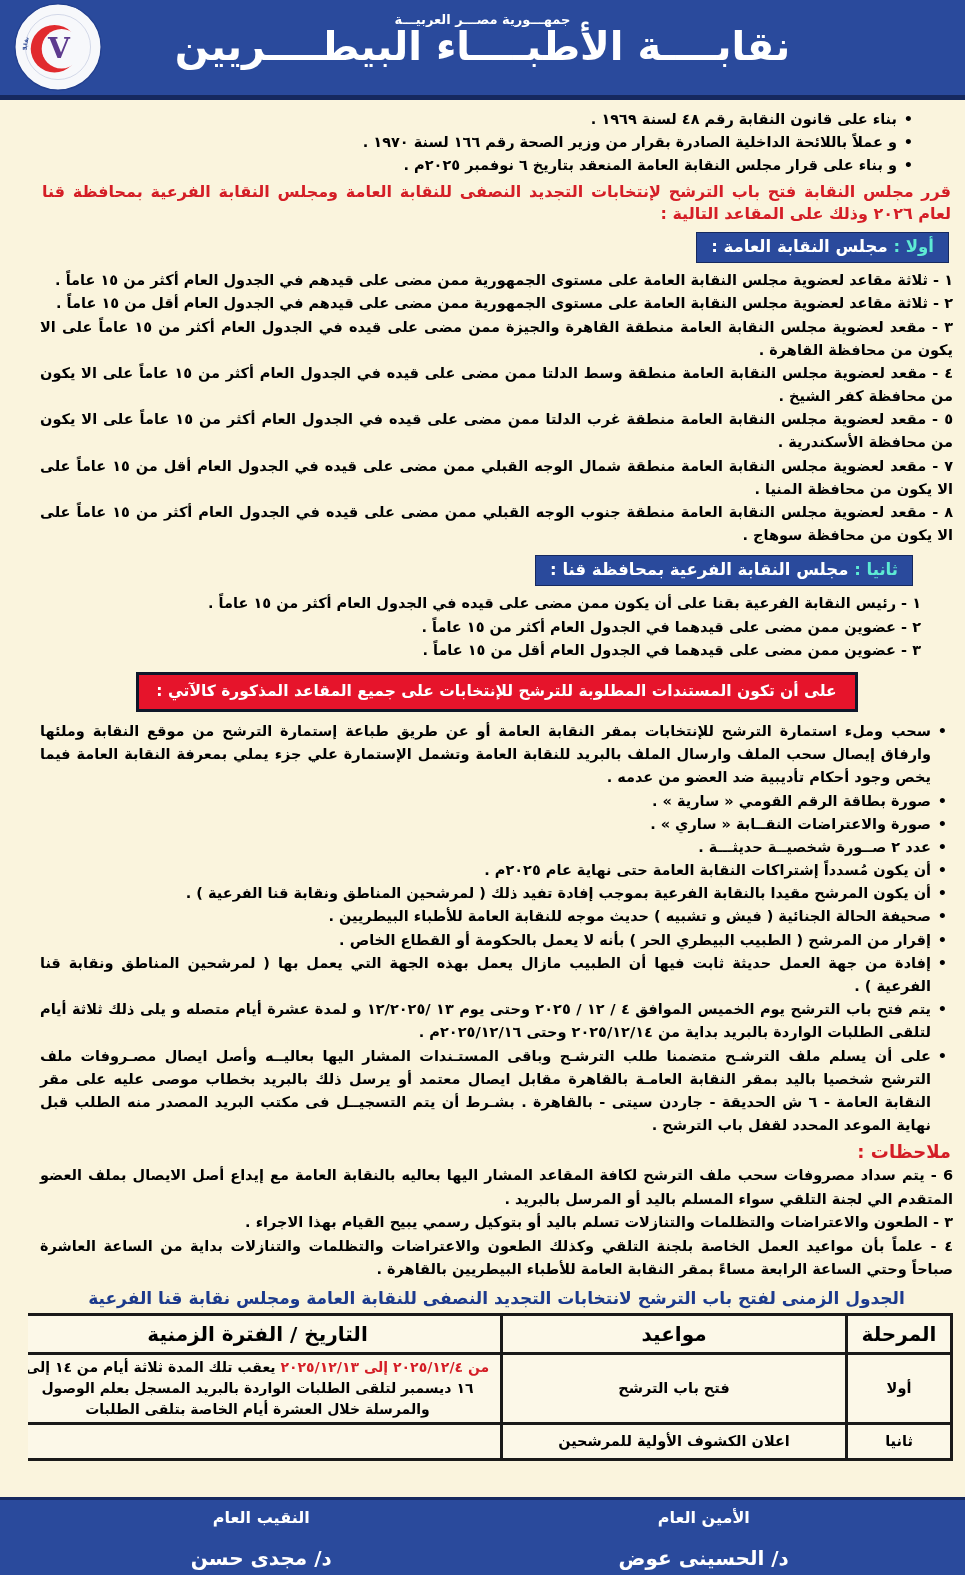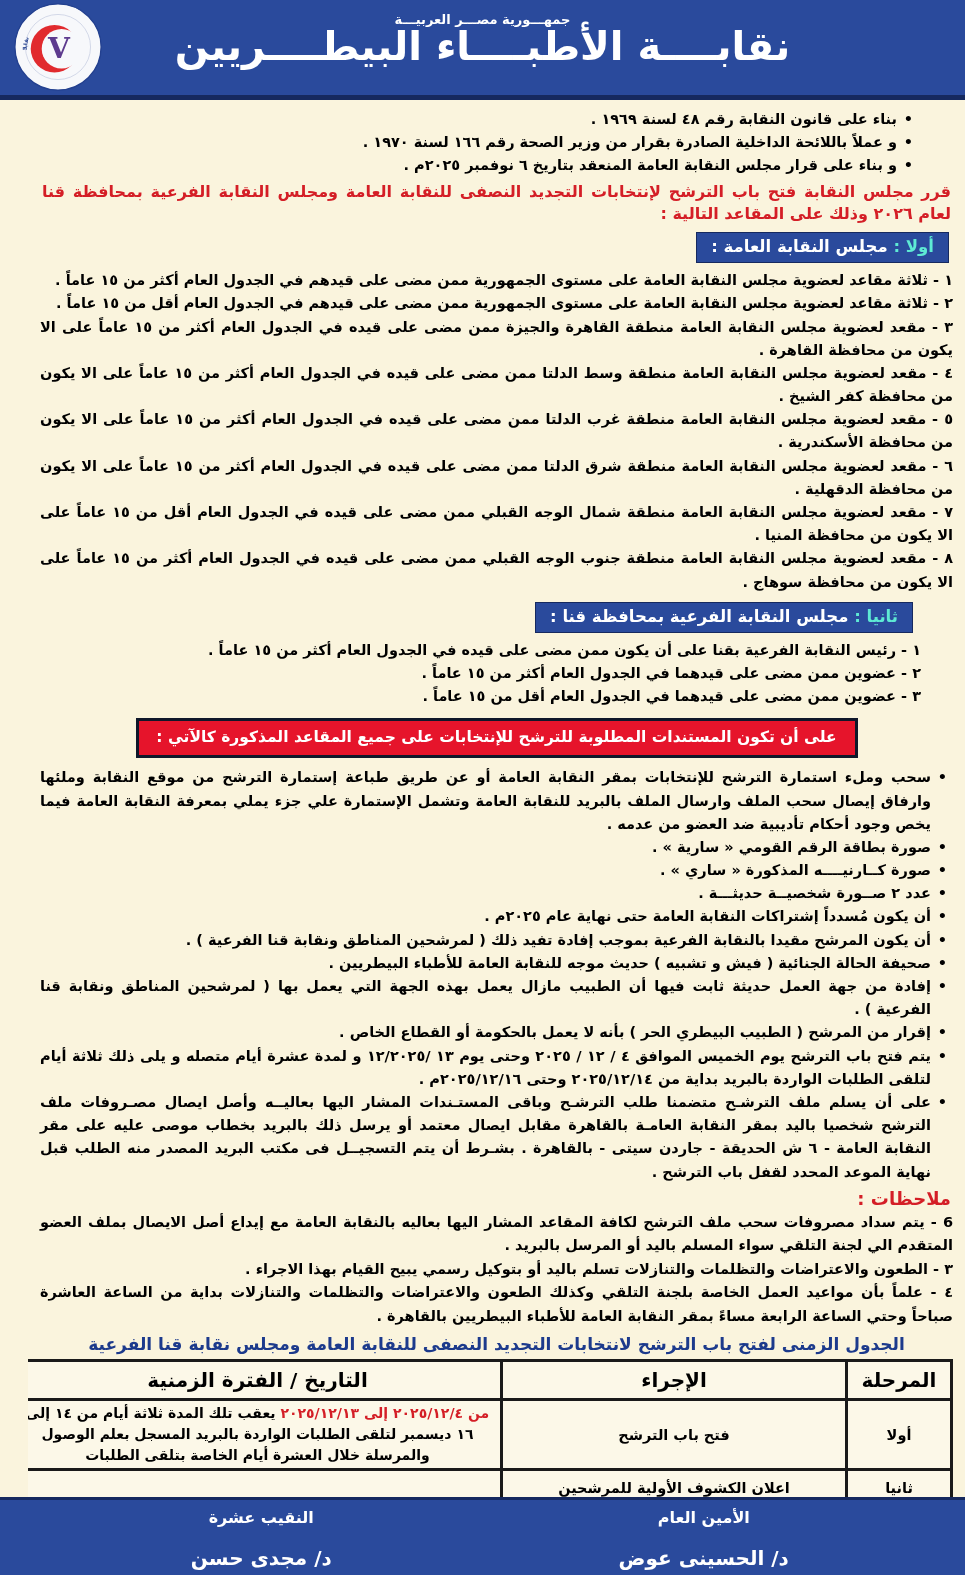--- a/index.html
+++ b/index.html
@@ -104,67 +104,66 @@
       <span class="lbl">أولا :</span>
       <span>مجلس النقابة العامة :</span>
     </div>
 
     <div class="numlist">
       <div class="item">١ - ثلاثة مقاعد لعضوية مجلس النقابة العامة على مستوى الجمهورية ممن مضى على قيدهم في الجدول العام أكثر من ١٥ عاماً .</div>
       <div class="item">٢ - ثلاثة مقاعد لعضوية مجلس النقابة العامة على مستوى الجمهورية ممن مضى على قيدهم في الجدول العام أقل من ١٥ عاماً .</div>
       <div class="item">٣ - مقعد لعضوية مجلس النقابة العامة منطقة القاهرة والجيزة ممن مضى على قيده في الجدول العام أكثر من ١٥ عاماً على الا يكون من محافظة القاهرة .</div>
       <div class="item">٤ - مقعد لعضوية مجلس النقابة العامة منطقة وسط الدلتا ممن مضى على قيده في الجدول العام أكثر من ١٥ عاماً على الا يكون من محافظة كفر الشيخ .</div>
       <div class="item">٥ - مقعد لعضوية مجلس النقابة العامة منطقة غرب الدلتا ممن مضى على قيده في الجدول العام أكثر من ١٥ عاماً على الا يكون من محافظة الأسكندرية .</div>
-      <div class="item">٦ - مقعد لعضوية مجلس النقابة العامة منطقة شرق الدلتا ممن مضى على قيده في الجدول العام أكثر من ١٥ عاماً على الا يكون من محافظة الدقهلية .</div>
       <div class="item">٧ - مقعد لعضوية مجلس النقابة العامة منطقة شمال الوجه القبلي ممن مضى على قيده في الجدول العام أقل من ١٥ عاماً على الا يكون من محافظة المنيا .</div>
       <div class="item">٨ - مقعد لعضوية مجلس النقابة العامة منطقة جنوب الوجه القبلي ممن مضى على قيده في الجدول العام أكثر من ١٥ عاماً على الا يكون من محافظة سوهاج .</div>
     </div>
 
     <div class="sec-box sec2">
       <span class="lbl">ثانيا :</span>
       <span>مجلس النقابة الفرعية بمحافظة قنا :</span>
     </div>
 
     <div class="numlist sub">
       <div class="item">١ - رئيس النقابة الفرعية بقنا على أن يكون ممن مضى على قيده في الجدول العام أكثر من ١٥ عاماً .</div>
       <div class="item">٢ - عضوين ممن مضى على قيدهما في الجدول العام أكثر من ١٥ عاماً .</div>
       <div class="item">٣ - عضوين ممن مضى على قيدهما في الجدول العام أقل من ١٥ عاماً .</div>
     </div>
 
     <div class="red-banner">على أن تكون المستندات المطلوبة للترشح للإنتخابات على جميع المقاعد المذكورة كالآتي :</div>
 
     <div class="doclist">
       <div class="item">سحب وملء استمارة الترشح للإنتخابات بمقر النقابة العامة أو عن طريق طباعة إستمارة الترشح من موقع النقابة وملئها وارفاق إيصال سحب الملف وارسال الملف بالبريد للنقابة العامة وتشمل الإستمارة علي جزء يملي بمعرفة النقابة العامة فيما يخص وجود أحكام تأديبية ضد العضو من عدمه .</div>
       <div class="item">صورة بطاقة الرقم القومي « سارية » .</div>
-      <div class="item">صورة كــارنيــــه المذكورة « ساري » .</div>
+      <div class="item">صورة والاعتراضات النقــابة « ساري » .</div>
       <div class="item">عدد ٢ صــورة شخصيــة حديثـــة .</div>
       <div class="item">أن يكون مُسدداً إشتراكات النقابة العامة حتى نهاية عام ٢٠٢٥م .</div>
       <div class="item">أن يكون المرشح مقيدا بالنقابة الفرعية بموجب إفادة تفيد ذلك ( لمرشحين المناطق ونقابة قنا الفرعية ) .</div>
       <div class="item">صحيفة الحالة الجنائية ( فيش و تشبيه ) حديث موجه للنقابة العامة للأطباء البيطريين .</div>
+      <div class="item">إقرار من المرشح ( الطبيب البيطري الحر ) بأنه لا يعمل بالحكومة أو القطاع الخاص .</div>
       <div class="item">إفادة من جهة العمل حديثة ثابت فيها أن الطبيب مازال يعمل بهذه الجهة التي يعمل بها ( لمرشحين المناطق ونقابة قنا الفرعية ) .</div>
-      <div class="item">إقرار من المرشح ( الطبيب البيطري الحر ) بأنه لا يعمل بالحكومة أو القطاع الخاص .</div>
       <div class="item">يتم فتح باب الترشح يوم الخميس الموافق ٤ / ١٢ / ٢٠٢٥ وحتى يوم ١٣ /١٢/٢٠٢٥ و لمدة عشرة أيام متصله و يلى ذلك ثلاثة أيام لتلقى الطلبات الواردة بالبريد بداية من ٢٠٢٥/١٢/١٤ وحتى ٢٠٢٥/١٢/١٦م .</div>
       <div class="item">على أن يسلم ملف الترشـح متضمنا طلب الترشـح وباقى المستـندات المشار اليها بعاليــه وأصل ايصال مصـروفات ملف الترشح شخصيا باليد بمقر النقابة العامـة بالقاهرة مقابل ايصال معتمد أو يرسل ذلك بالبريد بخطاب موصى عليه على مقر النقابة العامة - ٦ ش الحديقة - جاردن سيتى - بالقاهرة . بشـرط أن يتم التسجيــل فى مكتب البريد المصدر منه الطلب قبل نهاية الموعد المحدد لقفل باب الترشح .</div>
     </div>
 
     <div class="notes-title">ملاحظات :</div>
 
     <div class="numlist notes">
       <div class="item">6 - يتم سداد مصروفات سحب ملف الترشح لكافة المقاعد المشار اليها بعاليه بالنقابة العامة مع إيداع أصل الايصال بملف العضو المتقدم الي لجنة التلقي سواء المسلم باليد أو المرسل بالبريد .</div>
       <div class="item">٣ - الطعون والاعتراضات والتظلمات والتنازلات تسلم باليد أو بتوكيل رسمي يبيح القيام بهذا الاجراء .</div>
       <div class="item">٤ - علماً بأن مواعيد العمل الخاصة بلجنة التلقي وكذلك الطعون والاعتراضات والتظلمات والتنازلات بداية من الساعة العاشرة صباحاً وحتي الساعة الرابعة مساءً بمقر النقابة العامة للأطباء البيطريين بالقاهرة .</div>
     </div>
 
     <div class="tbl-title">الجدول الزمنى لفتح باب الترشح لانتخابات التجديد النصفى للنقابة العامة ومجلس نقابة قنا الفرعية</div>
 
     <table class="sched">
       <thead>
         <tr>
           <th class="c-stage">المرحلة</th>
-          <th class="c-action">الإجراء</th>
+          <th class="c-action">مواعيد</th>
           <th>التاريخ / الفترة الزمنية</th>
         </tr>
       </thead>
       <tbody>
         <tr class="r1">
           <td>أولا</td>
           <td class="action">فتح باب الترشح</td>
           <td class="date"><span class="red">من ٢٠٢٥/١٢/٤ إلى ٢٠٢٥/١٢/١٣</span><span> يعقب تلك المدة ثلاثة أيام من ١٤ إلى ١٦ ديسمبر لتلقى الطلبات الواردة بالبريد المسجل بعلم الوصول والمرسلة خلال العشرة أيام الخاصة بتلقى الطلبات</span></td>
         </tr>
         <tr>
@@ -176,18 +175,18 @@
       </tbody>
     </table>
   </main>
 
   <footer class="ftr">
     <div class="sig">
       <div class="sig-title">الأمين العام</div>
       <div class="sig-name">د/ الحسينى عوض</div>
     </div>
     <div class="sig">
-      <div class="sig-title">النقيب عشرة</div>
+      <div class="sig-title">النقيب العام</div>
       <div class="sig-name">د/ مجدى حسن</div>
     </div>
   </footer>
 
 </div>
 
 </body></html>

